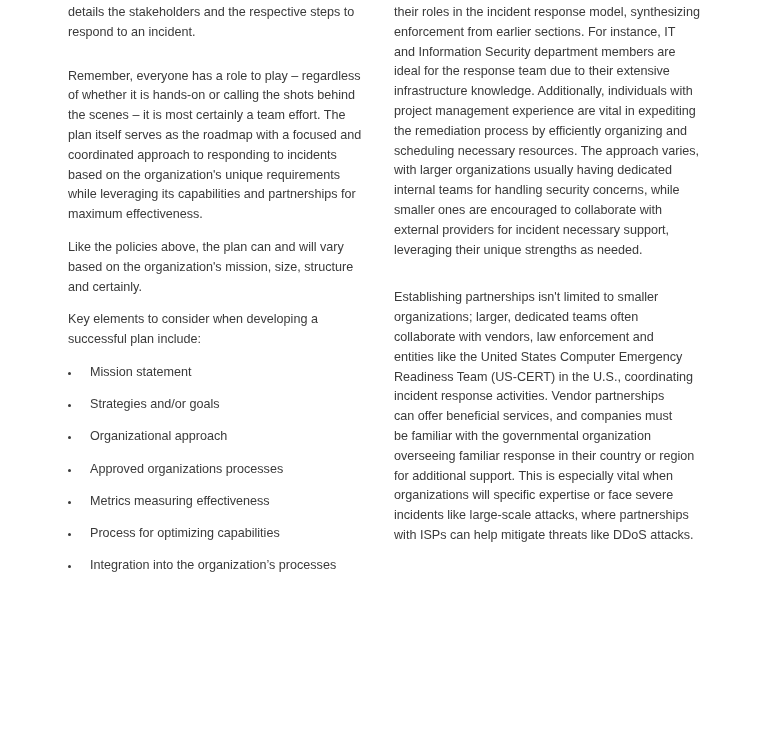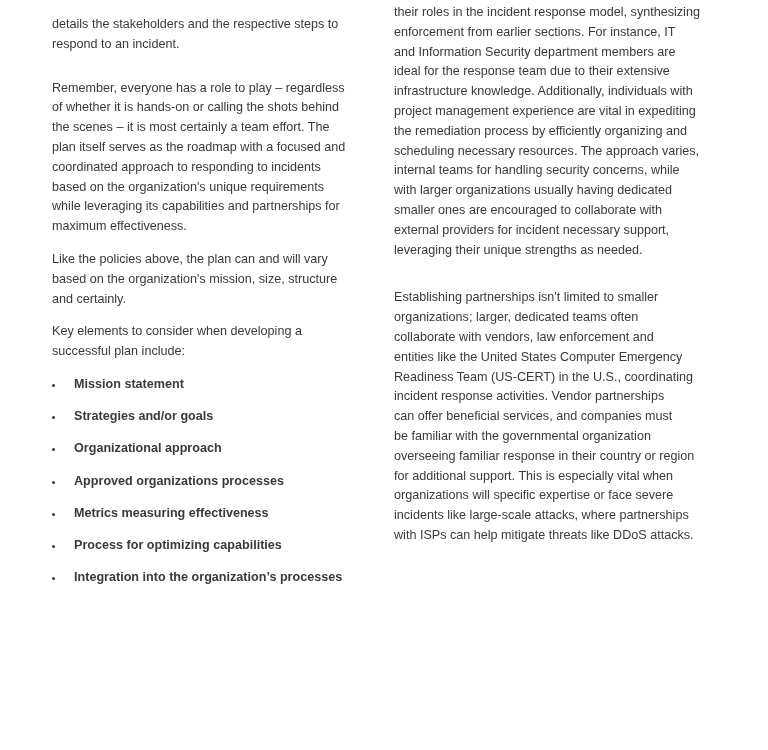--- a/index.html
+++ b/index.html
@@ -15,23 +15,22 @@
       font-family: "Liberation Sans", sans-serif;
       color: #3a3a3a;
       font-size: 12.6px;
       line-height: 19.8px;
     }
     .col {
       position: absolute;
       top: 3px;
     }
     .col-left {
-      left: 52px;
+      left: 68px;
       width: 300px;
-      margin-top: 12px;
     }
     .col-right {
       left: 394px;
       width: 316px;
     }
     p {
       margin: 0;
     }
     .line {
       display: block;
@@ -44,21 +43,20 @@
       list-style: none;
       margin: 13px 0 0 0;
       padding: 0;
     }
     ul.bullets li {
       position: relative;
       padding-left: 22px;
       height: 19.8px;
       margin-bottom: 12.4px;
       white-space: nowrap;
-      font-weight: bold;
     }
     ul.bullets li .bullet {
       position: absolute;
       left: 0;
       top: 9px;
       width: 3px;
       height: 3px;
       background: #3a3a3a;
       border-radius: 50%;
     }
@@ -107,22 +105,22 @@
 <div class="col col-right">
   <p>
     <span class="line">their roles in the incident response model, synthesizing</span>
     <span class="line">enforcement from earlier sections. For instance, IT</span>
     <span class="line">and Information Security department members are</span>
     <span class="line">ideal for the response team due to their extensive</span>
     <span class="line">infrastructure knowledge. Additionally, individuals with</span>
     <span class="line">project management experience are vital in expediting</span>
     <span class="line">the remediation process by efficiently organizing and</span>
     <span class="line">scheduling necessary resources. The approach varies,</span>
+    <span class="line">with larger organizations usually having dedicated</span>
     <span class="line">internal teams for handling security concerns, while</span>
-    <span class="line">with larger organizations usually having dedicated</span>
     <span class="line">smaller ones are encouraged to collaborate with</span>
     <span class="line">external providers for incident necessary support,</span>
     <span class="line">leveraging their unique strengths as needed.</span>
   </p>
   <div class="gap-right"></div>
   <p>
     <span class="line">Establishing partnerships isn't limited to smaller</span>
     <span class="line">organizations; larger, dedicated teams often</span>
     <span class="line">collaborate with vendors, law enforcement and</span>
     <span class="line">entities like the United States Computer Emergency</span>

